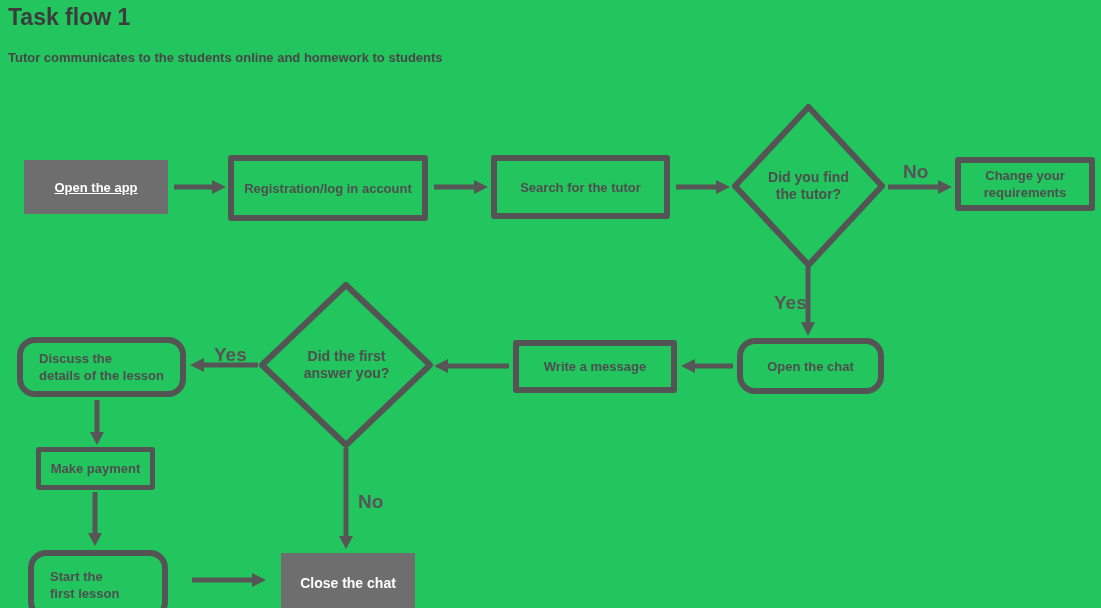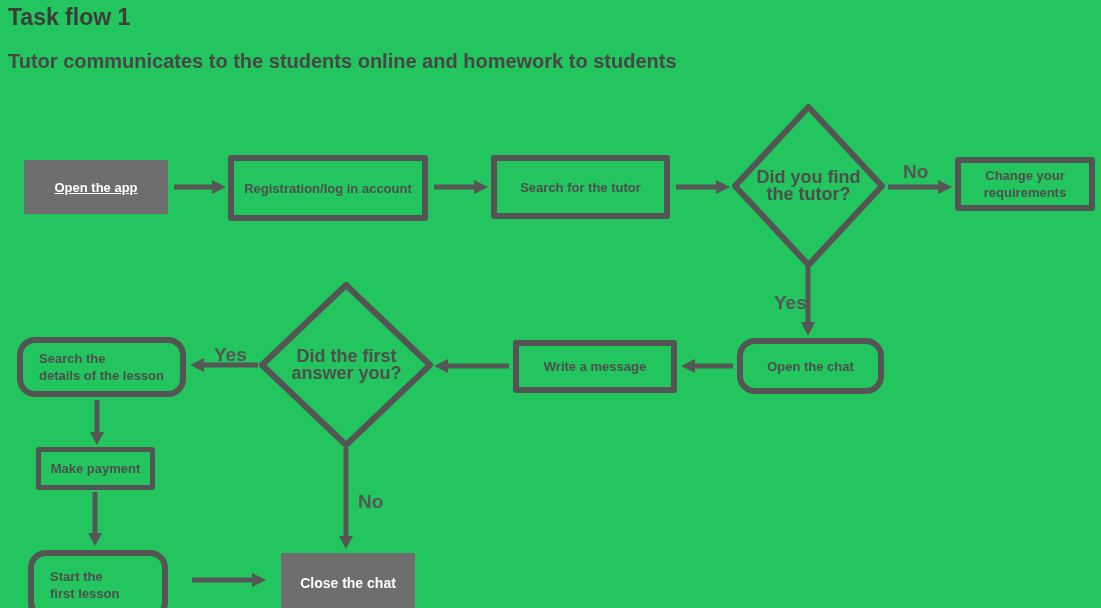--- a/index.html
+++ b/index.html
@@ -4,36 +4,36 @@
 <style>
   html,body{margin:0;padding:0;background:#000;}
   #canvas{
     position:relative;width:1101px;height:608px;background:#22c55e;
     overflow:hidden;font-family:"Liberation Sans", sans-serif;
   }
   .page-title{
     position:absolute;left:8px;top:4px;font-size:23px;font-weight:bold;color:#3c3c3c;
   }
   .page-subtitle{
-    position:absolute;left:8px;top:50px;font-size:20px;font-weight:bold;color:#474747;
+    position:absolute;left:8px;top:50px;font-size:13px;font-weight:bold;color:#474747;
   }
   .node{
     position:absolute;display:flex;flex-direction:column;justify-content:center;
     box-sizing:border-box;color:#4e4e4e;font-size:13px;font-weight:bold;
     text-align:center;line-height:17px;
   }
   .node.outlined{border:6px solid #545454;background:transparent;border-radius:3px;}
   .node.rounded{border-radius:18px;}
   .node.thin{border-width:5px;}
   .node.filled{background:#6e6e6e;color:#ffffff;}
   .node.left-text{text-align:left;padding-left:16px;}
   .diamond-svg{position:absolute;}
   .diamond-label{
     position:absolute;display:flex;flex-direction:column;justify-content:center;
-    color:#4e4e4e;font-size:18px;font-weight:bold;text-align:center;line-height:17px;
+    color:#4e4e4e;font-size:14px;font-weight:bold;text-align:center;line-height:17px;
   }
   .edge-label{
     position:absolute;color:#565656;font-size:19px;font-weight:bold;
   }
   #edges{position:absolute;left:0;top:0;}
   #edges line{stroke:#565656;stroke-width:5;}
   #edges polygon{fill:#565656;}
 </style>
 </head>
 <body>
@@ -117,21 +117,21 @@
 
   <svg class="diamond-svg" style="left:259px;top:282px;" width="174" height="166">
     <polygon points="87,3 171,83 87,163 3,83" fill="none" stroke="#545454" stroke-width="6" stroke-linejoin="round"></polygon>
   </svg>
   <div class="diamond-label" style="left:280px;top:339px;width:133px;height:52px;">
     <span>Did the first</span>
     <span>answer you?</span>
   </div>
 
   <div class="node outlined rounded left-text" style="left:17px;top:337px;width:169px;height:60px;">
-    <span>Search the</span>
+    <span>Discuss the</span>
     <span>details of the lesson</span>
   </div>
 
   <div class="node outlined thin" style="left:36px;top:447px;width:119px;height:43px;">
     <span>Make payment</span>
   </div>
 
   <div class="node outlined rounded left-text" style="left:28px;top:550px;width:140px;height:70px;">
     <span>Start the</span>
     <span>first lesson</span>

